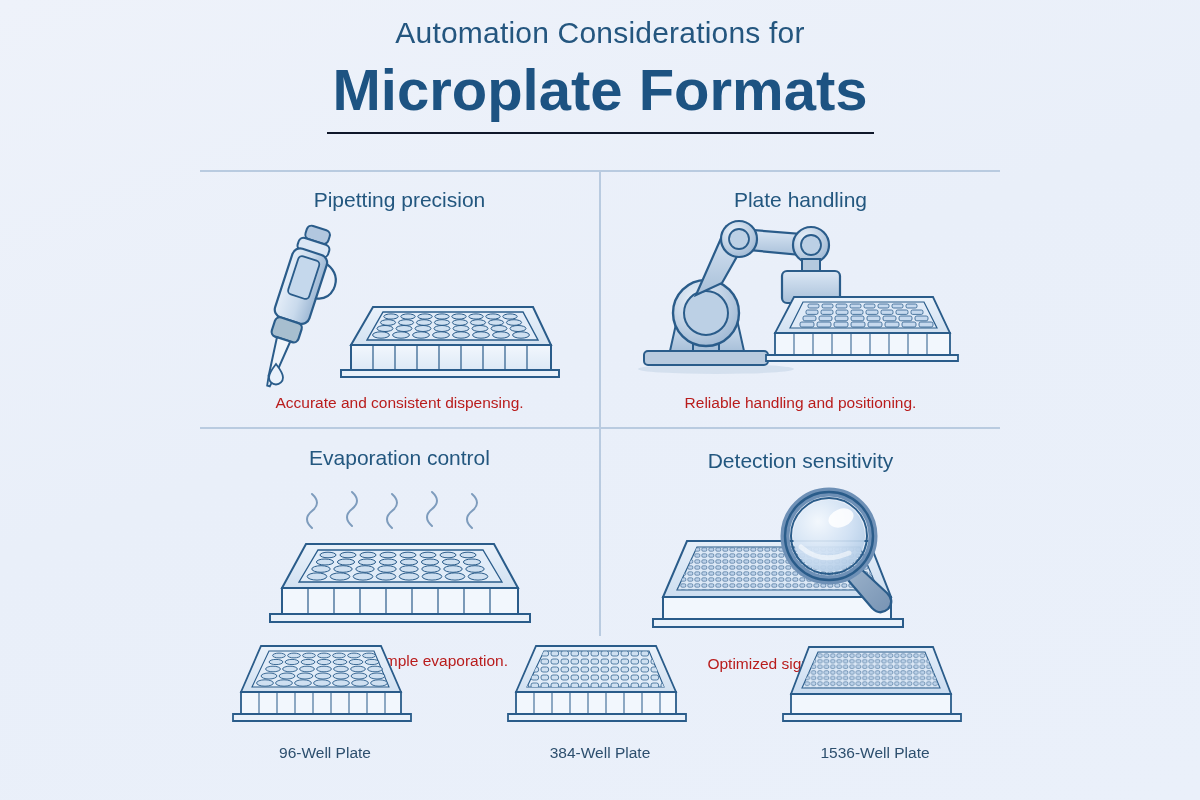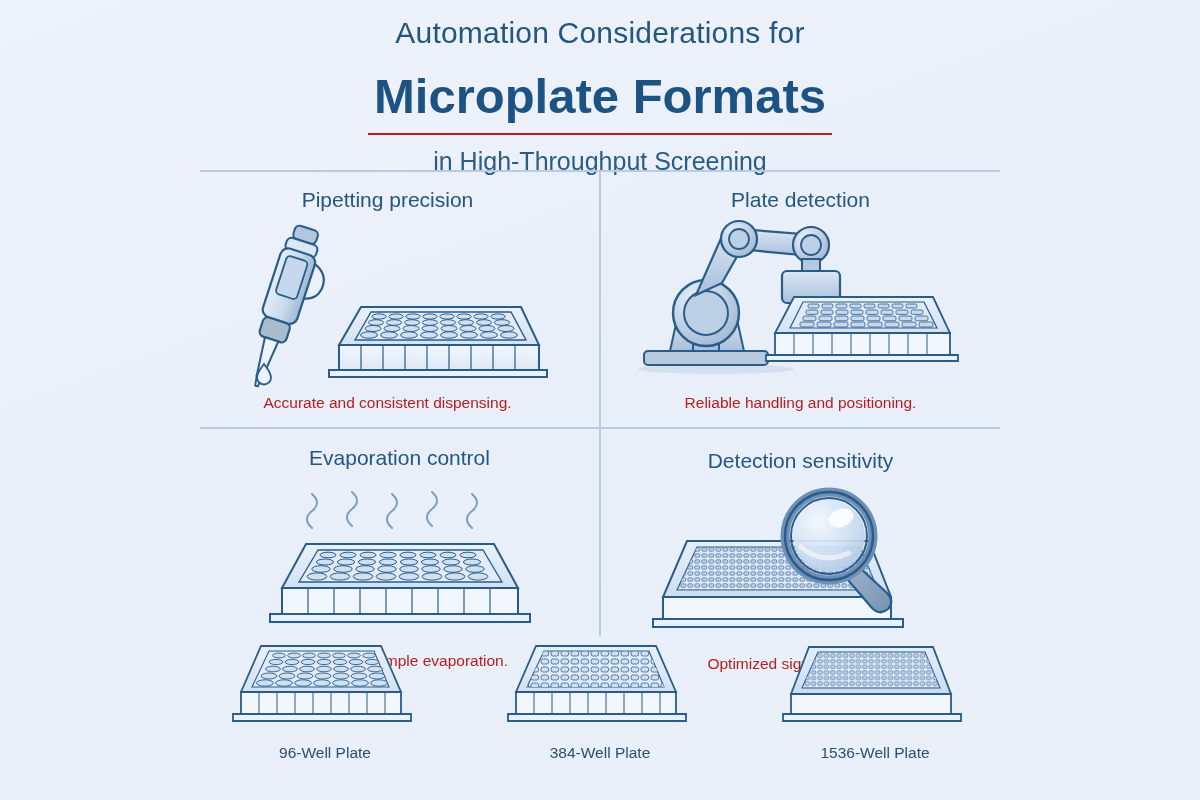--- a/index.html
+++ b/index.html
@@ -33,28 +33,28 @@
     text-align: center;
   }
   .title-top {
     font-size: 30px;
     letter-spacing: 0.2px;
     color: #24567f;
     font-weight: 400;
     line-height: 1.15;
   }
   .title-main {
-    font-size: 49px;
+    font-size: 58px;
     font-weight: 700;
     color: #1d5382;
     line-height: 1.2;
-    margin-top: 16px;
+    margin-top: 4px;
     display: inline-block;
     padding: 0 6px 8px 6px;
-    border-bottom: 2px solid #b91c1c;
+    border-bottom: 2px solid #0f172a;
   }
   .title-sub {
     font-size: 25px;
     font-weight: 400;
     color: #2a5c86;
     margin-top: 11px;
     line-height: 1.2;
   }
 
   
@@ -68,21 +68,21 @@
 
   
   .quad {
     position: absolute;
     width: 399px;
     height: 256px;
     display: flex;
     flex-direction: column;
     align-items: center;
   }
-  .q-tl { left: 188px; top: 171px; }
+  .q-tl { left: 200px; top: 171px; }
   .q-tr { left: 601px; top: 171px; }
   .q-bl { left: 200px; top: 429px; justify-content: space-between; }
   .q-br { left: 601px; top: 432px; }
 
   .quad-title {
     font-size: 21px;
     color: #23577f;
     font-weight: 400;
     margin-top: 16px;
     line-height: 1.2;
@@ -139,21 +139,20 @@
   svg { display: block; overflow: visible; }
 </style>
 </head>
 <body>
 
 <div id="poster">
 
   <div class="header">
     <div class="title-top">Automation Considerations for</div>
     <div class="title-main">Microplate Formats</div>
-    <div class="title-sub">in High-Throughput Screening</div>
   </div>
 
   <div class="divider div-h-top"></div>
   <div class="divider div-h-mid"></div>
   <div class="divider div-v-mid"></div>
 
   <div class="quad q-tl">
     <div class="quad-title">Pipetting precision</div>
     <div class="quad-art">
       <svg width="330" height="160" viewBox="0 0 330 160" aria-hidden="true">
@@ -258,21 +257,21 @@
                 <ellipse cx="174" cy="28" rx="8.4" ry="3.2"></ellipse>
             </g>
           </g>
         </g>
       </svg>
     </div>
     <div class="quad-caption">Accurate and consistent dispensing.</div>
   </div>
 
   <div class="quad q-tr">
-    <div class="quad-title">Plate detection</div>
+    <div class="quad-title">Plate handling</div>
     <div class="quad-art">
       <svg width="330" height="160" viewBox="0 0 330 160" aria-hidden="true">
         <defs>
           <linearGradient id="armGrad" x1="0" y1="0" x2="0" y2="1">
             <stop offset="0%" stop-color="#dbe7f5"></stop>
             <stop offset="100%" stop-color="#a8c0d9"></stop>
           </linearGradient>
           <radialGradient id="jointGrad" cx="0.35" cy="0.3" r="0.8">
             <stop offset="0%" stop-color="#e9f1fa"></stop>
             <stop offset="100%" stop-color="#9cb6d2"></stop>

